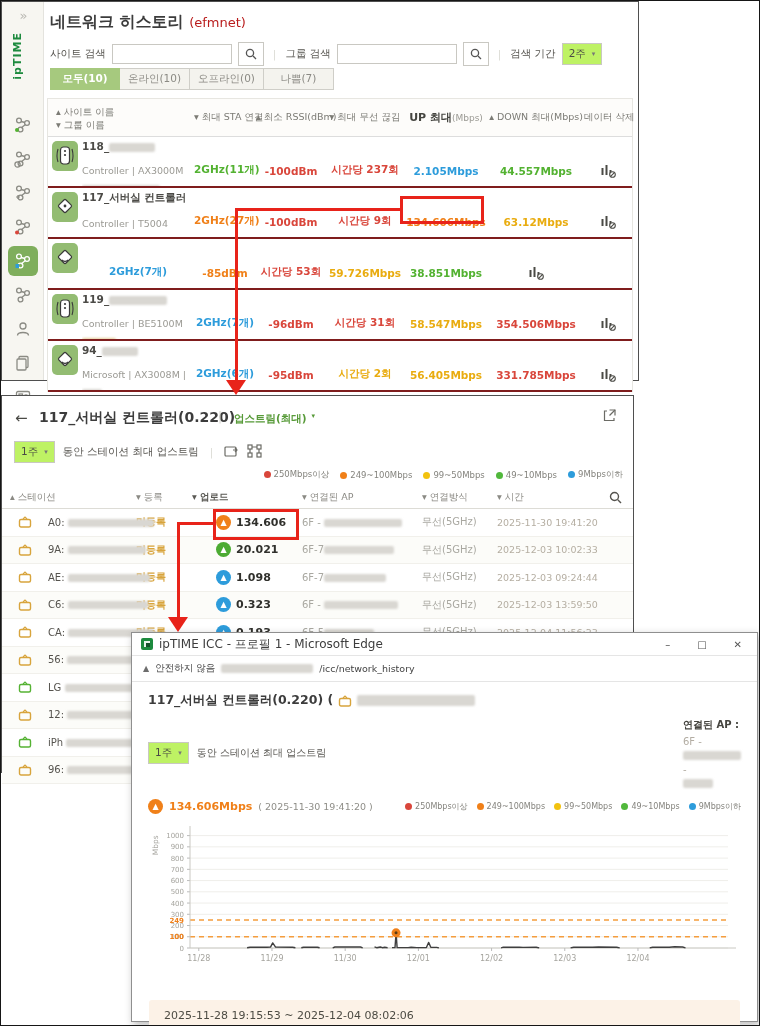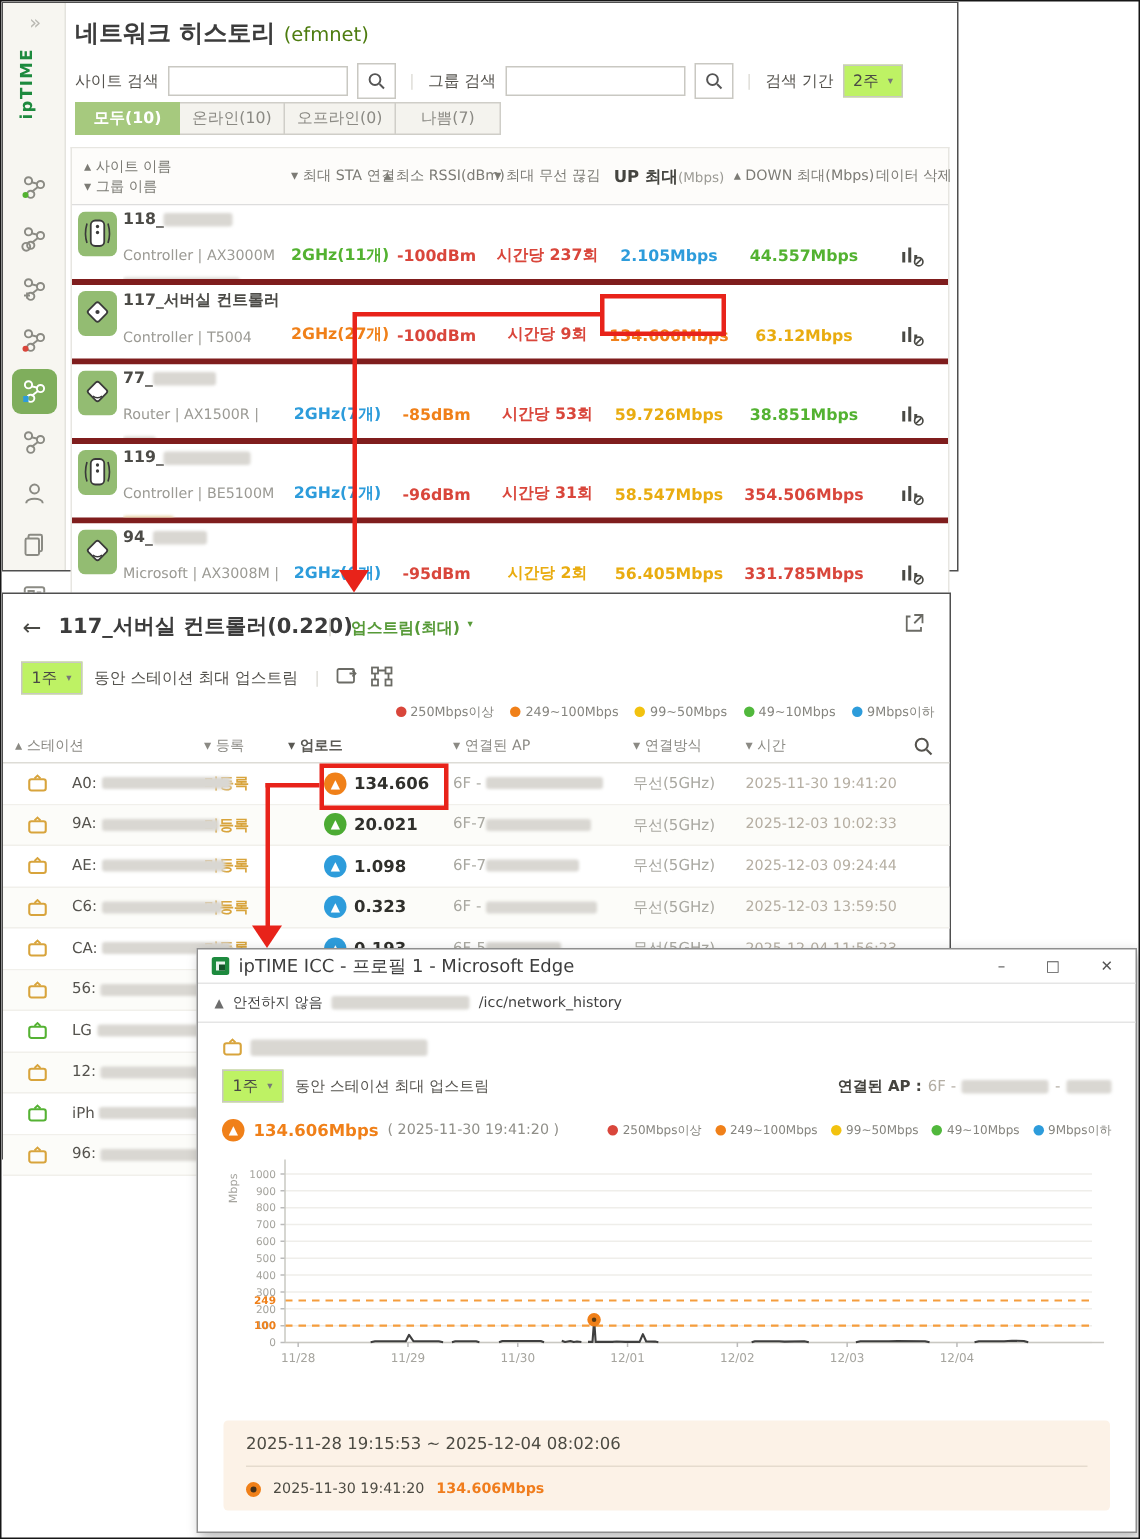--- a/index.html
+++ b/index.html
@@ -15,41 +15,41 @@
   .side-expand{width:41px;text-align:center;color:#b9b8b2;font-size:13px;margin-top:6px;letter-spacing:-2px;}
   .side-logo{position:absolute;left:9px;top:30px;writing-mode:vertical-rl;transform:rotate(180deg);
     font-size:11px;font-weight:bold;color:#1d8a3e;letter-spacing:1px;}
   .side-items{position:absolute;left:0;top:108px;width:41px;display:flex;flex-direction:column;align-items:center;gap:4px;}
   .side-item{width:30px;height:30px;display:flex;align-items:center;justify-content:center;border-radius:6px;}
   .side-item svg{stroke:#8b8b84;fill:none;stroke-width:1.3;}
   .side-item.active{background:#7fae5c;}
   .side-item.active svg{stroke:#fff;}
   
   .tp-title{position:absolute;left:48px;top:10px;font-size:16px;font-weight:bold;color:#3c3c3c;white-space:nowrap;}
-  .tp-title .suffix{font-weight:normal;color:#4d7c0f;font-size:13px;}
+  .tp-title .suffix{font-weight:normal;color:#b91c1c;font-size:13px;}
   .tp-search{position:absolute;left:48px;top:40px;display:flex;align-items:center;gap:6px;font-size:10.5px;color:#55534e;white-space:nowrap;}
   .tp-search input{width:110px;height:18px;border:1px solid #c9c8c2;font-size:10px;padding:0 4px;outline:none;}
   .sbtn{width:24px;height:22px;border:1px solid #c9c8c2;background:#fff;display:flex;align-items:center;justify-content:center;cursor:pointer;}
   .vsep{color:#dcdbd5;margin:0 3px;}
   .selectbox{border:1px solid #c9c8c2;background:#bef264;height:20px;display:inline-flex;align-items:center;gap:6px;
     padding:0 6px;font-size:10.5px;color:#4a4a45;}
   .selectbox .car{font-size:7px;color:#777;}
   .tabs{position:absolute;left:48px;top:66px;display:flex;}
   .tab{min-width:70px;height:22px;padding:0 8px;display:flex;align-items:center;justify-content:center;
     font-size:10.5px;color:#8b8a84;background:#f4f3ee;border:1px solid #cfcec8;border-left:none;box-sizing:border-box;}
   .tab:first-child{border-left:1px solid #cfcec8;}
   .tab.active{background:#a6c97e;border-color:#a6c97e;color:#fff;font-weight:bold;}
   .ttable{position:absolute;left:45px;top:96px;width:584px;border:1px solid #e7e6e1;border-bottom:none;}
   .tt-grid{display:grid;grid-template-columns:34px 112px 62px 70px 78px 84px 96px 48px;}
   .tt-head{height:37px;border-bottom:1px solid #ddd;background:#fdfcfa;font-size:9.5px;color:#7c7b75;align-items:center;}
   .tt-head .two{line-height:13px;padding-left:8px;grid-column:1/3;}
   .tt-head .hc{text-align:center;white-space:nowrap;}
   .tt-head .hup{font-size:11px;color:#454540;font-weight:bold;}
   .tt-head .hup .u{font-weight:normal;color:#9b9a94;font-size:9px;}
-  .tt-row{height:49px;border-bottom:4px solid #7f1d1d;background:#fff;position:relative;}
+  .tt-row{height:49px;border-bottom:2px solid #7f1d1d;background:#fff;position:relative;}
   .tt-row .icon-c{display:flex;justify-content:center;padding-top:4px;}
   .name-c{overflow:hidden;}
   .name-c .nm{font-size:10.5px;font-weight:600;color:#4c4b47;margin-top:3px;white-space:nowrap;}
   .name-c .md{font-size:9.5px;color:#9b9a94;margin-top:13px;white-space:nowrap;}
   .name-c .ex{margin-top:3px;}
   .tval{align-self:end;text-align:center;font-size:10.5px;font-weight:600;padding-bottom:9px;white-space:nowrap;}
   .act-c{align-self:end;display:flex;justify-content:center;padding-bottom:8px;}
   .redact{display:inline-block;height:9px;background:#d9d7d2;border-radius:2px;filter:blur(1.2px);vertical-align:middle;}
   .redact.amber{background:#e6cf9e;}
   .c-red{color:#d9463b;} .c-orange{color:#f08019;} .c-yellow{color:#e9ac10;}
@@ -85,21 +85,21 @@
   .e-titlebar{height:22px;border-bottom:1px solid #e5e5e5;display:flex;align-items:center;gap:6px;padding:0 9px;}
   .e-title{font-size:12px;color:#3d3d3d;white-space:nowrap;}
   .e-controls{margin-left:auto;display:flex;gap:27px;font-size:10px;color:#555;padding-right:6px;}
   .e-controls span{cursor:pointer;}
   .e-urlbar{height:25px;border-bottom:1px solid #e5e5e5;display:flex;align-items:center;gap:6px;padding:0 11px;
     font-size:9.5px;color:#434343;white-space:nowrap;}
   .e-warn{color:#6d6d6d;font-size:8px;}
   .e-body{padding:10px 16px 0 16px;}
   .e-ptitle{display:flex;align-items:center;gap:5px;font-size:12.5px;font-weight:bold;color:#3c3c3c;white-space:nowrap;}
   .e-controls2{margin-top:9px;display:flex;align-items:center;font-size:10px;color:#55534e;white-space:nowrap;}
-  .e-ap{margin-left:auto;display:flex;align-items:center;gap:4px;}
+  .e-ap{margin-left:auto;display:flex;gap:4px;flex-direction:column;}
   .e-ap .lbl{color:#45443f;font-weight:600;}
   .e-ap .pref{color:#b3ada3;}
   .e-high{margin-top:11px;display:flex;align-items:center;gap:6px;white-space:nowrap;}
   .e-highval{font-size:11px;font-weight:bold;color:#f08019;}
   .e-hightime{font-size:9.5px;color:#8f8e88;}
   .e-legend{margin-left:auto;display:flex;gap:9px;font-size:8px;color:#85847e;align-items:center;}
   #chart{margin-top:4px;}
   .e-footer{margin:10px auto 0 auto;width:561px;background:#fcf2e7;border-radius:3px;padding:9px 15px;}
   .e-frange{font-size:11px;color:#4c4b43;}
   .e-fhr{border:none;border-top:1px solid #e5dbce;margin:8px 0 9px 0;}
@@ -323,25 +323,20 @@
             </div>
           </div>
           <div class="tt-grid tt-row">
             <div class="icon-c">
               <svg width="26" height="30">
                 <rect width="26" height="30" rx="5" fill="#93bc72"></rect>
                 <rect x="8" y="9" width="10" height="10" rx="1.5" fill="#fff" stroke="#3a3a3a" stroke-width="1.2" transform="rotate(45 13 14)"></rect>
                 <path d="M10 17 a4.5 4.5 0 0 0 6 0" fill="none" stroke="#3a3a3a" stroke-width="1.1"></path>
               </svg>
             </div>
-            <div class="name-c">
-              <div class="nm">77_<span class="redact" style="width:42px"></span></div>
-              <div class="md">Router | AX1500R |</div>
-              <div class="ex"><span class="redact " style="width:22px"></span></div>
-            </div>
             <div class="tval c-blue">2GHz(7개)</div>
             <div class="tval c-orange">-85dBm</div>
             <div class="tval c-red">시간당 53회</div>
             <div class="tval c-yellow">59.726Mbps</div>
             <div class="tval c-green">38.851Mbps</div>
             <div class="act-c">
               <svg width="16" height="15">
                 <line x1="2.5" y1="12" x2="2.5" y2="5" stroke="#4a4a45" stroke-width="2"></line>
                 <line x1="6.5" y1="12" x2="6.5" y2="2" stroke="#4a4a45" stroke-width="2"></line>
                 <line x1="10.5" y1="12" x2="10.5" y2="7" stroke="#4a4a45" stroke-width="2"></line>
@@ -657,20 +652,21 @@
       </span>
     </div>
     <div class="e-urlbar">
       <span class="e-warn">▲</span>
       <span>안전하지 않음</span>
       <span class="redact" style="width:92px"></span>
         <span>/icc/network_history</span>
     </div>
     <div class="e-body">
       <div class="e-ptitle">
+        <span>117_서버실 컨트롤러(0.220) (</span>
         <svg width="14" height="12">
             <rect x="1.5" y="3.5" width="11" height="7.5" rx="1.5" fill="none" stroke="#d8a43c" stroke-width="1.4"></rect>
             <path d="M5 3 L7 1 L9 3" fill="none" stroke="#d8a43c" stroke-width="1.2"></path>
           </svg>
         <span class="redact" style="width:118px;height:11px"></span>
       </div>
       <div class="e-controls2">
         <span class="selectbox" style="margin-right:8px">
           <span>1주</span>
             <span class="car">▾</span>

